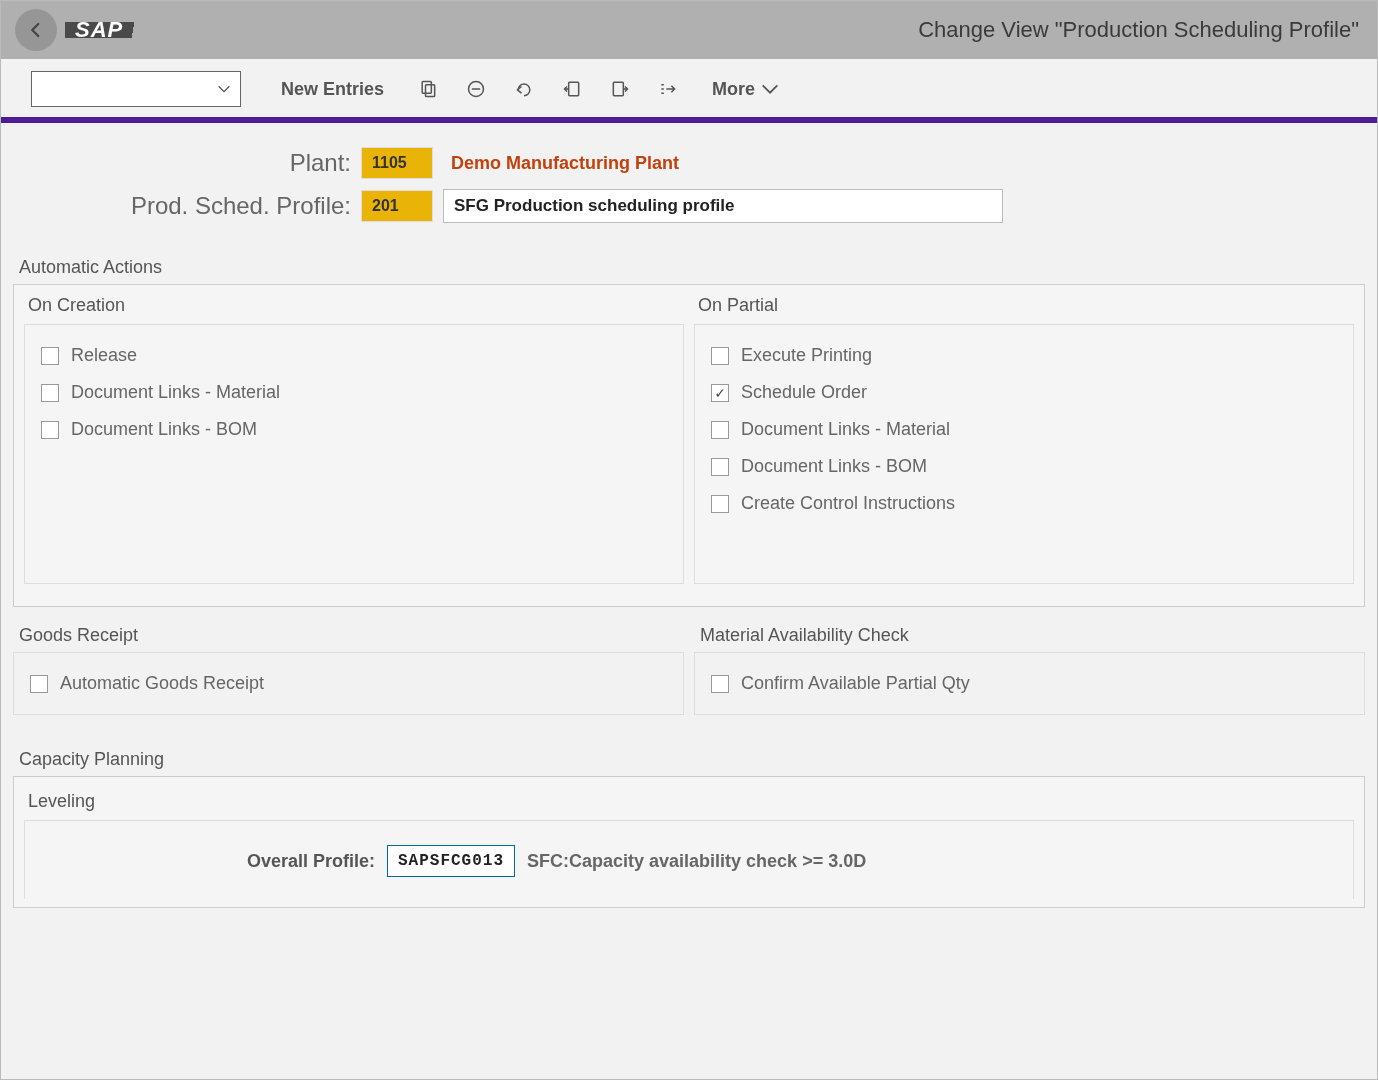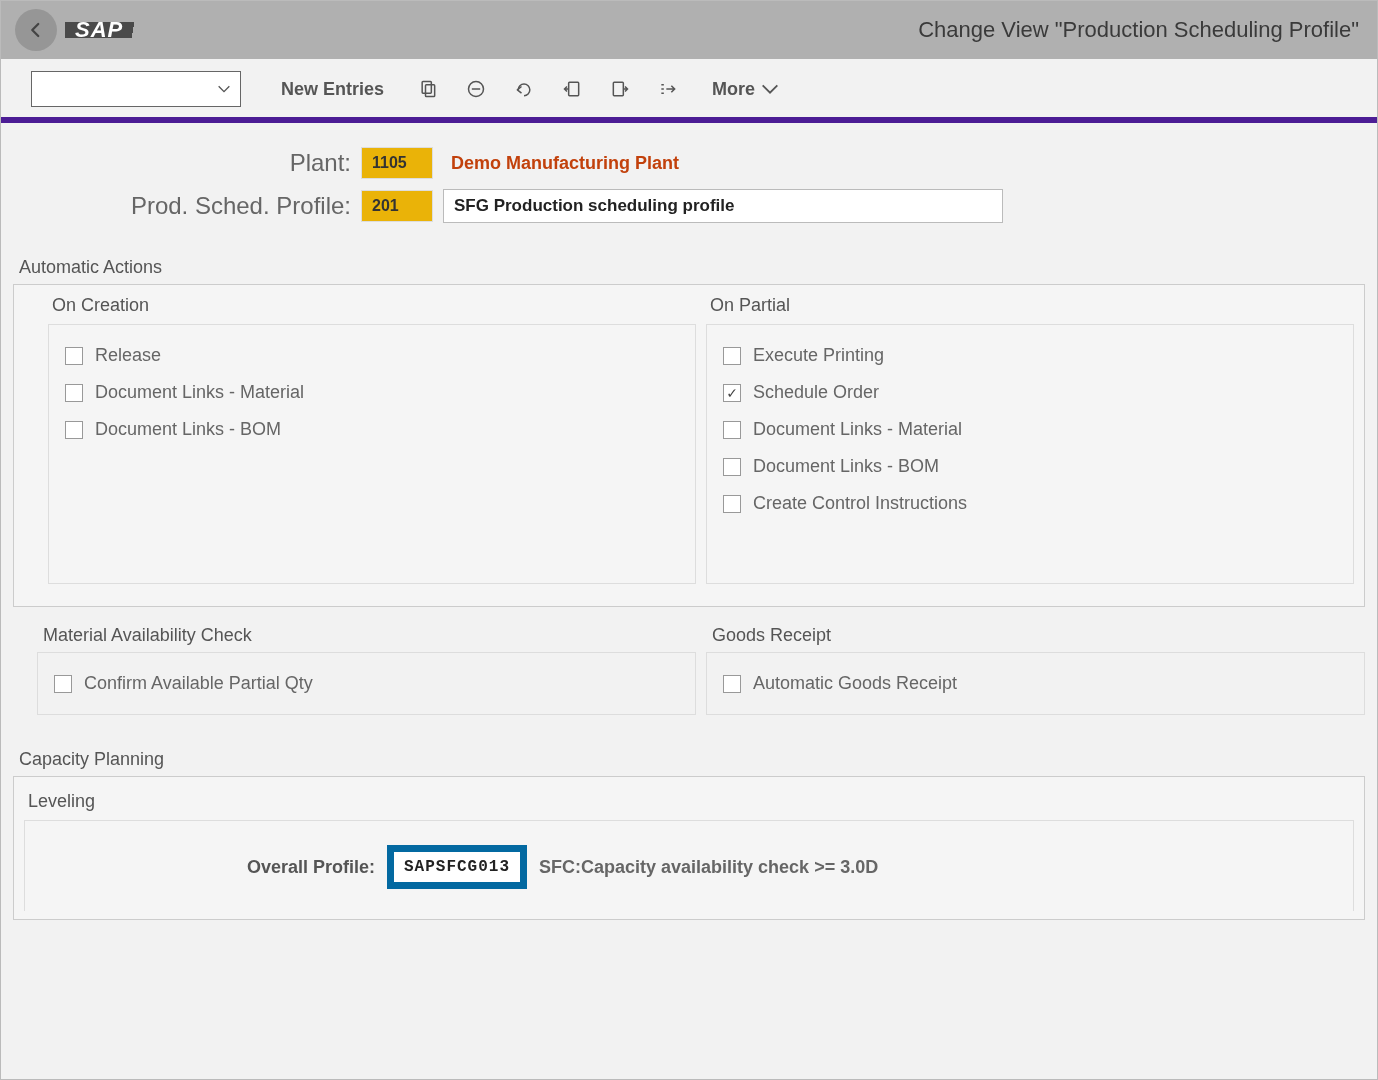--- a/index.html
+++ b/index.html
@@ -133,21 +133,20 @@
   }
   .panel {
     border: 1px solid #ccc;
     background: #f5f5f5;
     padding: 10px 10px 22px 10px;
     margin-bottom: 4px;
   }
   .two-col {
     display: flex;
     gap: 10px;
-    margin-left: 24px;
   }
   .col {
     flex: 1;
   }
   .col-header {
     font-size: 18px;
     color: #555;
     margin: 0 0 8px 4px;
   }
   .col-box {
@@ -193,21 +192,21 @@
   .cap-label {
     width: 350px;
     text-align: right;
     padding-right: 12px;
     color: #555;
     font-weight: 600;
     font-size: 18px;
   }
   .cap-val {
     background: #fff;
-    border: 7px solid #0369a1;
+    border: 1px solid #0369a1;
     padding: 6px 10px;
     font-family: "Courier New", monospace;
     font-weight: 700;
     letter-spacing: 1px;
     color: #222;
   }
   .cap-desc {
     margin-left: 12px;
     color: #666;
     font-weight: 600;
@@ -337,34 +336,34 @@
                 <div class="chk"></div>
                 <span>Create Control Instructions</span>
               </div>
             </div>
         </div>
       </div>
     </div>
 
     <div class="two-col" style="margin-top:18px;">
       <div class="col">
+        <div class="panel-title" style="margin-top:0;">Goods Receipt</div>
+        <div class="col-box" id="goods-receipt-box">
+            <div class="chk-row">
+              <div class="chk"></div>
+              <span>Automatic Goods Receipt</span>
+            </div>
+          </div>
+      </div>
+      <div class="col">
         <div class="panel-title" style="margin-top:0;">Material Availability Check</div>
         <div class="col-box" id="material-check-box">
             <div class="chk-row">
               <div class="chk"></div>
               <span>Confirm Available Partial Qty</span>
-            </div>
-          </div>
-      </div>
-      <div class="col">
-        <div class="panel-title" style="margin-top:0;">Goods Receipt</div>
-        <div class="col-box" id="goods-receipt-box">
-            <div class="chk-row">
-              <div class="chk"></div>
-              <span>Automatic Goods Receipt</span>
             </div>
           </div>
       </div>
     </div>
 
     <div class="panel-title">Capacity Planning</div>
     <div class="panel" style="padding-bottom:8px;">
       <div class="nested-panel-title">Leveling</div>
       <div class="col-box" style="border-bottom:none; padding-bottom:18px;">
         <div class="cap-row">

